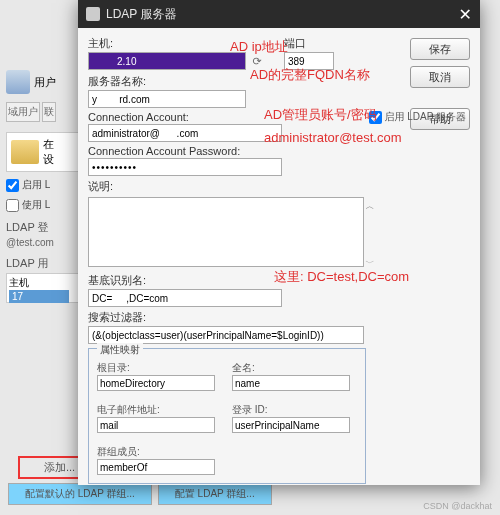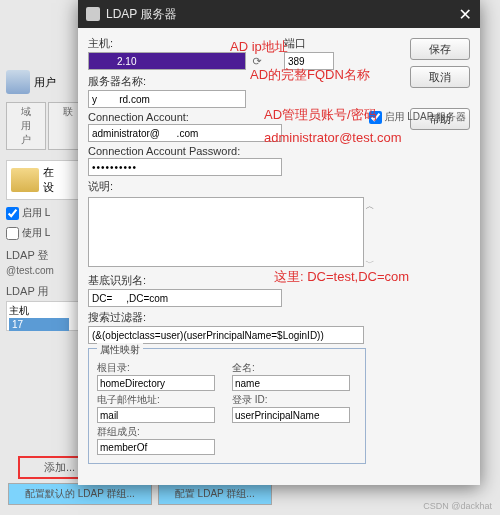--- a/index.html
+++ b/index.html
@@ -2,21 +2,21 @@
 <html><head>
 <meta charset="utf-8">
 <style>
 * { box-sizing: border-box; margin: 0; padding: 0; font-family: "Microsoft YaHei", Arial, sans-serif; }
 body { width: 500px; height: 515px; background: #e8e8e8; position: relative; overflow: hidden; font-size: 11px; }
 .bg-page { position: absolute; top: 0; left: 0; width: 100%; height: 100%; padding: 60px 8px 8px 8px; }
 .bg-side { position: absolute; left: 6px; top: 70px; width: 80px; }
 .bg-user { display: flex; align-items: center; gap: 4px; margin-bottom: 8px; }
 .bg-user-icon { width: 24px; height: 24px; background: linear-gradient(#c8d8e8, #89a8d0); border-radius: 3px; }
 .bg-tabs { display: flex; gap: 2px; margin-top: 4px; }
-.bg-tab { padding: 2px 14px; background: #f0f0f0; border: 1px solid #bbb; font-size: 10px; color: #666; }
+.bg-tab { padding: 2px 1px; background: #f0f0f0; border: 1px solid #bbb; font-size: 10px; color: #666; }
 .bg-panel { margin-top: 10px; background: #fff; border: 1px solid #ccc; padding: 4px; }
 .bg-folder { width: 28px; height: 24px; background: linear-gradient(#f4d88a, #d9b34e); border-radius: 2px; }
 .bg-chk { margin: 6px 0; font-size: 10px; color: #444; display: flex; align-items: center; gap: 3px; }
 .bg-section-title { font-size: 11px; color: #555; margin: 8px 0 2px; }
 .bg-table { background: #fff; border: 1px solid #ccc; height: 30px; padding: 2px; font-size: 10px; }
 .bg-row-host { background: #5b9bd5; color: #fff; padding: 1px 3px; width: 60px; }
 .bg-btns { position: absolute; bottom: 36px; left: 18px; display: flex; gap: 8px; }
 .bg-btn { padding: 3px 10px; background: #e9e9e9; border: 1px solid #aaa; font-size: 11px; color: #555; }
 .bg-btn-highlight { border: 2px solid #e33; padding: 2px 24px; }
 .bg-btns2 { position: absolute; bottom: 10px; left: 8px; display: flex; gap: 6px; }
@@ -37,21 +37,21 @@
 .inp-port { width: 50px; }
 .inp-server { width: 158px; }
 .inp-conn { width: 194px; }
 .inp-pass { width: 194px; letter-spacing: 1px; }
 .ta-desc { width: 276px; height: 70px; border: 1px solid #aaa; background: #fff; resize: none; font-size: 10px; padding: 2px; }
 .ta-scroll { position: absolute; right: 104px; top: 172px; width: 12px; height: 70px; display: flex; flex-direction: column; justify-content: space-between; align-items: center; font-size: 9px; color: #888; }
 .inp-base { width: 194px; }
 .inp-filter { width: 276px; }
 .fieldset { border: 1px solid #9cb3d0; margin-top: 4px; padding: 6px 8px 8px; width: 278px; }
 .fieldset-title { font-size: 10px; color: #444; position: relative; top: -12px; background: #f5f5f5; padding: 0 3px; display: inline-block; }
-.fs-grid { display: grid; grid-template-columns: 1fr 1fr; gap: 2px 10px; margin-top: -8px; }
+.fs-grid { display: grid; grid-template-columns: 1fr 1fr; gap: 12px 10px; margin-top: -8px; }
 .fs-col .lbl2 { font-size: 10px; color: #555; }
 .fs-inp { width: 118px; height: 16px; border: 1px solid #aaa; background: #fff; font-size: 10px; padding: 1px 2px; }
 .side-btns { position: absolute; right: 10px; top: 10px; display: flex; flex-direction: column; gap: 6px; }
 .side-btn { width: 60px; height: 22px; background: linear-gradient(#fdfdfd,#e6e6e6); border: 1px solid #999; border-radius: 3px; font-size: 11px; color: #333; cursor: pointer; }
 .chk-enable { position: absolute; right: 14px; top: 82px; font-size: 10px; color: #555; display: flex; align-items: center; gap: 3px; }
 .host-pair { display: flex; gap: 20px; }
 .reload-icon { width: 14px; height: 14px; display: inline-flex; align-items: center; justify-content: center; font-size: 11px; color: #666; cursor: pointer; }
 
 
 .anno { position: absolute; color: #e03030; font-size: 13px; pointer-events: none; font-weight: 400; }

